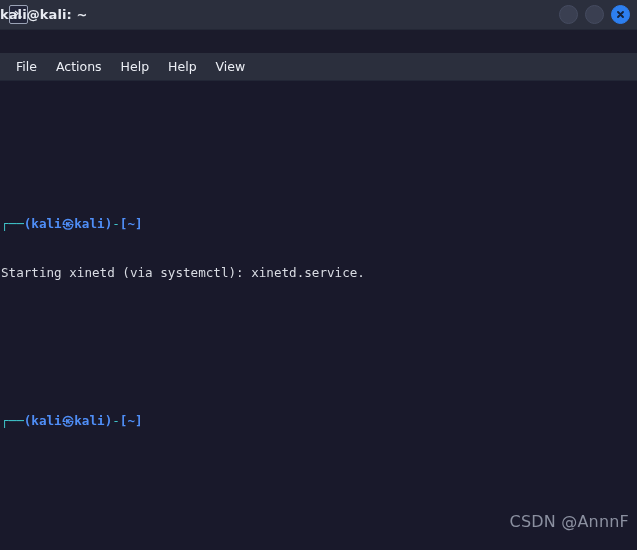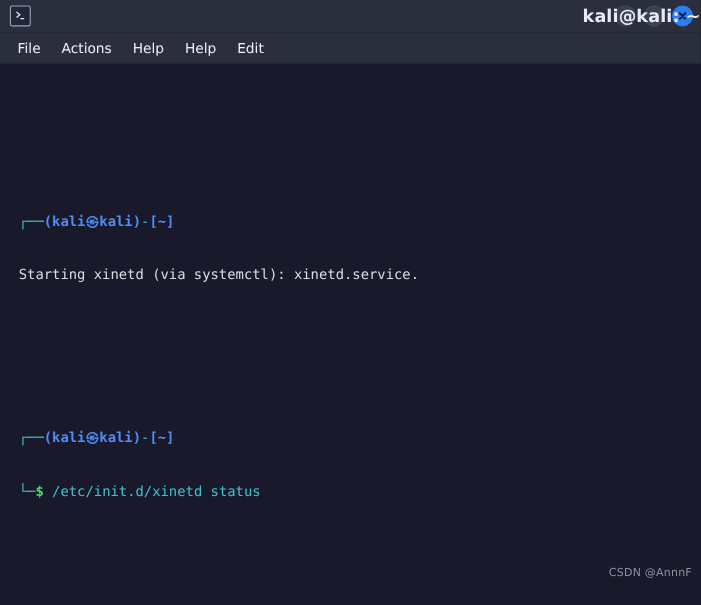--- a/index.html
+++ b/index.html
@@ -40,23 +40,23 @@
     border-radius: 2px;
     background: #23263a;
     display: flex;
     align-items: center;
     justify-content: center;
   }
   .title-icon svg { display: block; }
   .title-text {
     position: absolute;
     left: 0; right: 0;
-    text-align: right;
+    text-align: left;
     font-family: "DejaVu Sans", sans-serif;
-    font-size: 16px;
+    font-size: 13px;
     font-weight: bold;
     color: #e8ebf2;
     letter-spacing: .1px;
     pointer-events: none;
   }
   .win-buttons {
     margin-left: auto;
     margin-right: 7px;
     display: flex;
     align-items: center;
@@ -81,20 +81,21 @@
   .menubar {
     height: 27px;
     min-height: 27px;
     background: #2b2f3d;
     display: flex;
     align-items: center;
     padding-left: 8px;
     gap: 3px;
     border-bottom: 1px solid #20econ;
     border-bottom: 1px solid #222636;
+    margin-top: 23px;
   }
   .menu-item {
     font-family: "DejaVu Sans", sans-serif;
     font-size: 12.5px;
     color: #eceff5;
     padding: 3px 8px;
     border-radius: 2px;
     cursor: default;
   }
 
@@ -104,34 +105,34 @@
     background: #19192b;
     padding: 4px 0 0 1px;
     font-family: "DejaVu Sans Mono", monospace;
     font-size: 12.6px;
     line-height: 16.4px;
     color: #d6d9e0;
     overflow: hidden;
     position: relative;
     white-space: pre;
   }
-  .line { white-space: pre; height: 16.4px; padding-left: 16px; }
+  .line { white-space: pre; height: 16.4px; }
   .blank { height: 16.4px; }
 
   .c-white   { color: #d9dce3; }
   .c-blue    { color: #4f8ef7; font-weight: bold; }
   .c-cyan    { color: #3fc3c9; }
   .c-green   { color: #4ad96a; font-weight: bold; }
 
   .watermark {
     position: absolute;
     right: 8px;
     bottom: 20px;
     font-family: "DejaVu Sans", sans-serif;
-    font-size: 10px;
+    font-size: 16px;
     color: #8b90a0;
     letter-spacing: .2px;
   }
 </style>
 </head>
 <body>
 
 <div class="window">
 
   <div class="titlebar">
@@ -151,36 +152,35 @@
         </svg>
       </div>
     </div>
   </div>
 
   <div class="menubar">
     <div class="menu-item">File</div>
     <div class="menu-item">Actions</div>
     <div class="menu-item">Help</div>
     <div class="menu-item">Help</div>
-    <div class="menu-item">Edit</div>
+    <div class="menu-item">View</div>
   </div>
 
   <div class="terminal">
 
     <div class="blank"></div>
 
     
     <div class="line"><span class="c-cyan">┌──</span><span class="c-blue">(</span><span class="c-blue">kali</span><span class="c-blue">㉿</span><span class="c-blue">kali</span><span class="c-blue">)</span><span class="c-cyan">-</span><span class="c-blue">[~]</span></div>
     <div class="line"><span class="c-white">Starting xinetd (via systemctl): xinetd.service.</span></div>
 
     <div class="blank"></div>
 
     
     <div class="line"><span class="c-cyan">┌──</span><span class="c-blue">(</span><span class="c-blue">kali</span><span class="c-blue">㉿</span><span class="c-blue">kali</span><span class="c-blue">)</span><span class="c-cyan">-</span><span class="c-blue">[~]</span></div>
-    <div class="line"><span class="c-cyan">└─</span><span class="c-green">$</span><span class="c-white"> </span><span class="c-cyan">/etc/init.d/xinetd status</span></div>
 
     
     
     
     
     
     
     
     
     

